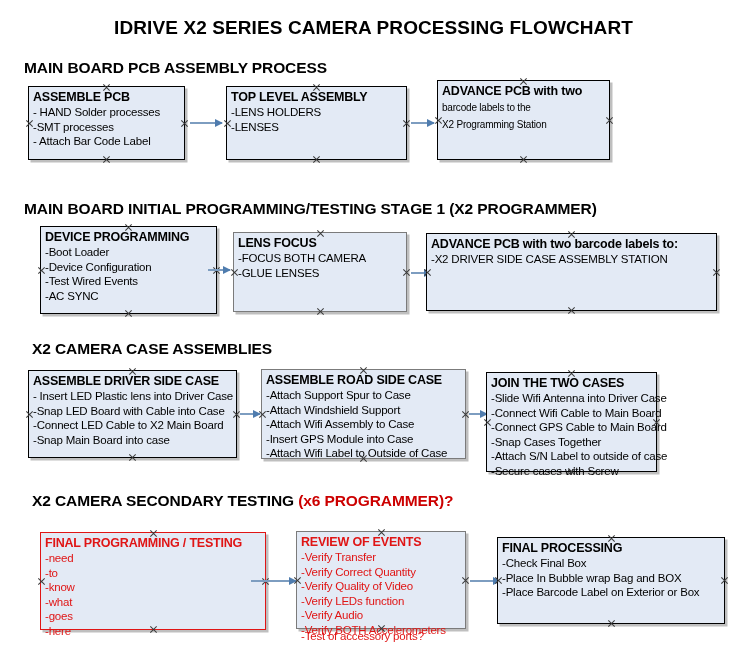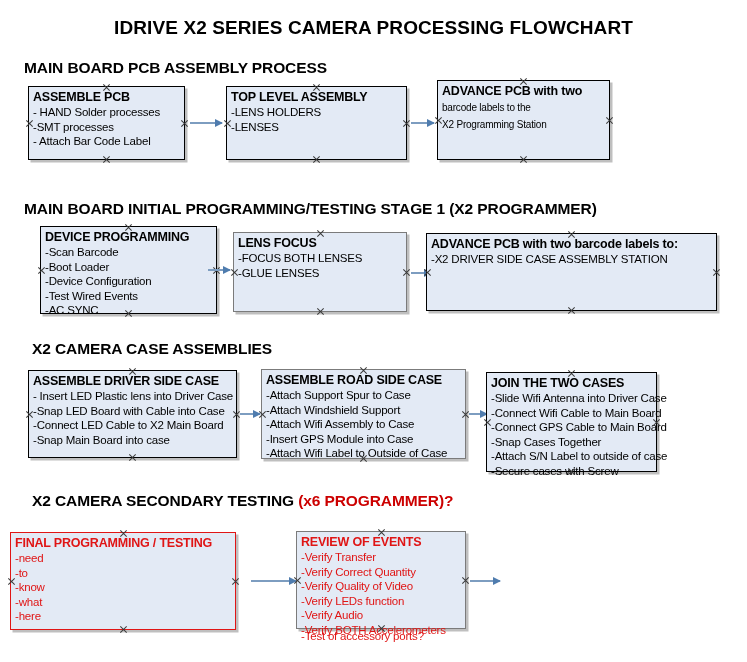--- a/index.html
+++ b/index.html
@@ -155,36 +155,35 @@
     <span class="xh" style="left:0; top:50%;"></span>
     <span class="xh" style="left:100%; top:50%;"></span>
   </div>
 
   <div class="section-head" style="left:24px; top:200px;">
     <span>MAIN BOARD INITIAL PROGRAMMING/TESTING STAGE 1 (X2 PROGRAMMER)</span>
   </div>
 
   <div class="box" style="left:28px; top:226px; width:177px; height:88px;margin-left:12px;">
     <div class="hdr">DEVICE PROGRAMMING</div>
-    <div class="ln">-Scan Barcode</div>
     <div class="ln">-Boot Loader</div>
     <div class="ln">-Device Configuration</div>
     <div class="ln">-Test Wired Events</div>
     <div class="ln">-AC SYNC</div>
     <span class="xh" style="left:50%; top:0;"></span>
     <span class="xh" style="left:50%; top:100%;"></span>
     <span class="xh" style="left:0; top:50%;"></span>
     <span class="xh" style="left:100%; top:50%;"></span>
   </div>
 
   <div class="arrow" style="left:208px; top:269px; width:22px;"></div>
 
   <div class="box gray-border" style="left:233px; top:232px; width:174px; height:80px;">
     <div class="hdr">LENS FOCUS</div>
-    <div class="ln">-FOCUS BOTH LENSES</div>
+    <div class="ln">-FOCUS BOTH CAMERA</div>
     <div class="ln">-GLUE LENSES</div>
     <span class="xh" style="left:50%; top:0;"></span>
     <span class="xh" style="left:50%; top:100%;"></span>
     <span class="xh" style="left:0; top:50%;"></span>
     <span class="xh" style="left:100%; top:50%;"></span>
   </div>
 
   <div class="arrow" style="left:411px; top:272px; width:20px;"></div>
 
   <div class="box" style="left:426px; top:233px; width:291px; height:78px;">
@@ -240,26 +239,27 @@
     <span class="xh" style="left:50%; top:0;"></span>
     <span class="xh" style="left:50%; top:100%;"></span>
     <span class="xh" style="left:0; top:50%;"></span>
     <span class="xh" style="left:100%; top:50%;"></span>
   </div>
 
   <div class="section-head" style="left:32px; top:492px;">
     <span>X2 CAMERA SECONDARY TESTING </span><span class="accent">(x6 PROGRAMMER)?</span>
   </div>
 
-  <div class="box red red-border" style="left:10px; top:532px; width:226px; height:98px;">
+  <div class="box red red-border" style="left:40px; top:532px; width:226px; height:98px;">
     <div class="hdr">FINAL PROGRAMMING / TESTING</div>
     <div class="ln">-need</div>
     <div class="ln">-to</div>
     <div class="ln">-know</div>
     <div class="ln">-what</div>
+    <div class="ln">-goes</div>
     <div class="ln">-here</div>
     <span class="xh" style="left:50%; top:0;"></span>
     <span class="xh" style="left:50%; top:100%;"></span>
     <span class="xh" style="left:0; top:50%;"></span>
     <span class="xh" style="left:100%; top:50%;"></span>
   </div>
 
   <div class="arrow" style="left:251px; top:580px; width:45px;"></div>
 
   <div class="box red gray-border" style="left:296px; top:531px; width:170px; height:98px;">
@@ -272,14 +272,24 @@
     <div class="ln">-Verify BOTH Accelerometers</div>
     <div class="ln overflow">-Test of accessory ports?</div>
     <span class="xh" style="left:50%; top:0;"></span>
     <span class="xh" style="left:50%; top:100%;"></span>
     <span class="xh" style="left:0; top:50%;"></span>
     <span class="xh" style="left:100%; top:50%;"></span>
   </div>
 
   <div class="arrow" style="left:470px; top:580px; width:30px;"></div>
 
+  <div class="box" style="left:497px; top:537px; width:228px; height:87px;">
+    <div class="hdr">FINAL PROCESSING</div>
+    <div class="ln"> -Check Final Box</div>
+    <div class="ln">-Place In Bubble wrap Bag and BOX</div>
+    <div class="ln">-Place Barcode Label on Exterior or Box</div>
+    <span class="xh" style="left:50%; top:0;"></span>
+    <span class="xh" style="left:50%; top:100%;"></span>
+    <span class="xh" style="left:0; top:50%;"></span>
+    <span class="xh" style="left:100%; top:50%;"></span>
+  </div>
 
 </div>
 
 </body></html>

